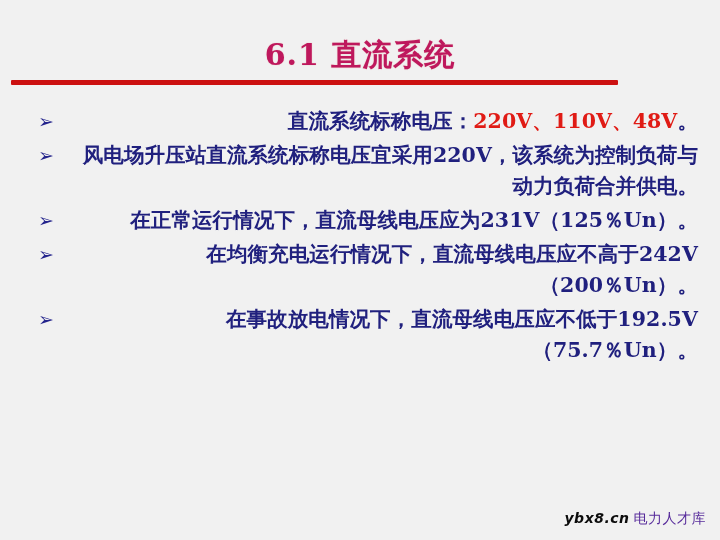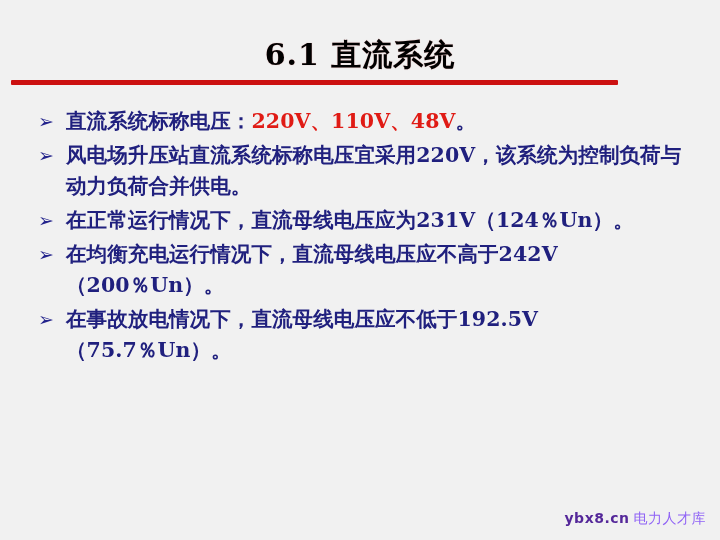--- a/index.html
+++ b/index.html
@@ -27,21 +27,21 @@
     position: absolute;
     top: 38px;
     left: 0;
     width: 720px;
     text-align: center;
   }
   .slide-title {
     font-family: "DejaVu Serif", "Liberation Serif", serif;
     font-size: 30px;
     font-weight: bold;
-    color: #000000;
+    color: #be185d;
     letter-spacing: 1px;
     line-height: 1.15;
     white-space: nowrap;
     text-shadow: 0 0 1px rgba(204,17,17,0.35);
   }
   .title-rule {
     position: absolute;
     top: 80px;
     left: 11px;
     width: 607px;
@@ -73,43 +73,45 @@
     user-select: none;
   }
   .bullet-text {
     flex: 1 1 auto;
     font-family: "DejaVu Serif", "Liberation Serif", serif;
     font-size: 20.5px;
     font-weight: bold;
     color: #20207e;
     line-height: 31px;
     letter-spacing: 0.1px;
+    text-align: right;
   }
   .bullet-text .accent-red {
     color: #e01b15;
   }
 
   
   .watermark {
     position: absolute;
     right: 14px;
     bottom: 12px;
     font-family: "DejaVu Sans", "Liberation Sans", sans-serif;
     font-size: 14px;
     color: #b8b8b8;
     letter-spacing: 0.5px;
     white-space: nowrap;
     opacity: 0.95;
   }
   .watermark .wm-domain {
     font-weight: bold;
-    color: #4c1d95;
+    color: #000000;
+    font-style: italic;
   }
   .watermark .wm-name {
-    color: #8b5cf6;
+    color: #4c1d95;
     margin-left: 4px;
   }
 </style>
 </head>
 <body>
 
 <div class="slide">
 
   <div class="title-block">
     <div class="slide-title">6.1 直流系统</div>
@@ -121,21 +123,21 @@
       <div class="bullet-item">
         <span class="bullet-marker">➢</span>
         <span class="bullet-text"><span>直流系统标称电压：</span><span class="accent-red">220V、110V、48V</span><span>。</span></span>
       </div>
       <div class="bullet-item">
         <span class="bullet-marker">➢</span>
         <span class="bullet-text"><span>风电场升压站直流系统标称电压宜采用220V，该系统为控制负荷与动力负荷合并供电。</span></span>
       </div>
       <div class="bullet-item">
         <span class="bullet-marker">➢</span>
-        <span class="bullet-text"><span>在正常运行情况下，直流母线电压应为231V（124％Un）。</span></span>
+        <span class="bullet-text"><span>在正常运行情况下，直流母线电压应为231V（125％Un）。</span></span>
       </div>
       <div class="bullet-item">
         <span class="bullet-marker">➢</span>
         <span class="bullet-text"><span>在均衡充电运行情况下，直流母线电压应不高于242V（200％Un）。</span></span>
       </div>
       <div class="bullet-item">
         <span class="bullet-marker">➢</span>
         <span class="bullet-text"><span>在事故放电情况下，直流母线电压应不低于192.5V（75.7％Un）。</span></span>
       </div>
     </div>

